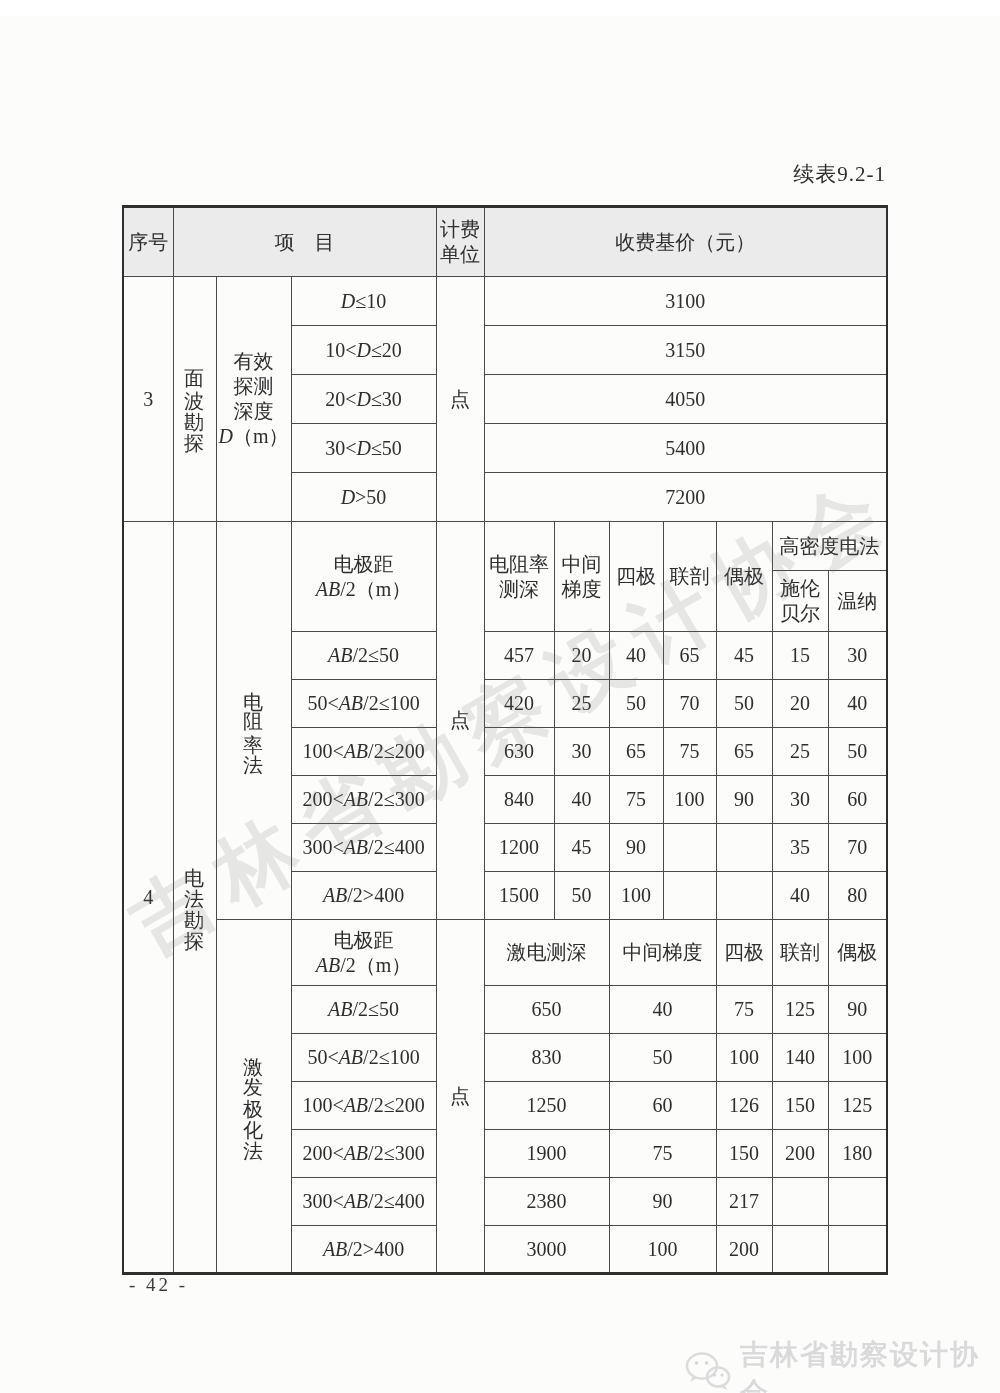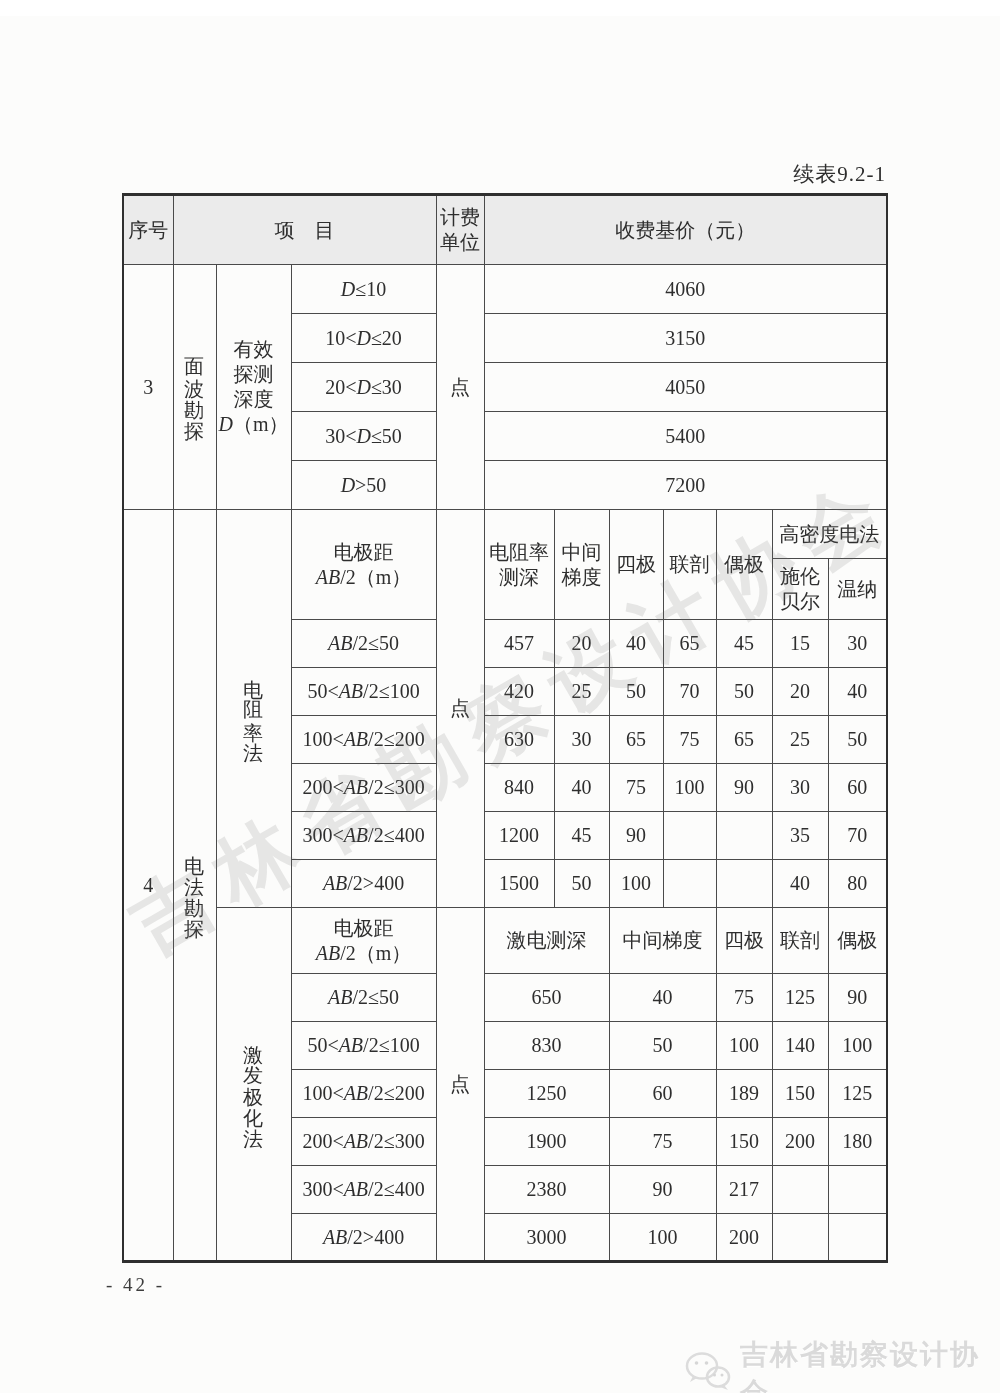--- a/index.html
+++ b/index.html
@@ -12,40 +12,40 @@
     position:absolute;top:144px;left:122px;width:764px;
     text-align:right;font-size:21px;letter-spacing:1px;
   }
   .watermark{
     position:absolute;left:513px;top:700px;
     transform:translate(-50%,-50%) rotate(-30deg);
     font-size:80px;font-weight:bold;letter-spacing:16px;white-space:nowrap;
     color:rgba(105,105,105,0.15);pointer-events:none;z-index:3;
   }
   table.fee{
-    position:absolute;top:177px;left:122px;width:764px;z-index:2;
+    position:absolute;top:189px;left:122px;width:764px;z-index:2;
     border-collapse:collapse;table-layout:fixed;
     border-top:3px solid #2f2f2f;border-bottom:3px solid #2f2f2f;
     border-left:2px solid #2f2f2f;border-right:2px solid #2f2f2f;
   }
   table.fee td{
     border:1px solid #4a4a4a;text-align:center;vertical-align:middle;
     padding:0 2px;font-size:20px;line-height:1.25;overflow:hidden;
   }
   tr.hdr td{background:#ebebeb;}
   .r70{height:70px}.r49{height:49px}.r61{height:61px}.r48{height:48px}.r66{height:66px}
   .ml{white-space:pre-line;line-height:1.45;}
   .lh2{line-height:2.3;}
   .vert{
     writing-mode:vertical-lr;text-orientation:upright;
     display:inline-block;letter-spacing:1.05em;line-height:1;
   }
   i{font-style:italic;}
   .pagenum{
-    position:absolute;left:106px;top:1258px;
+    position:absolute;left:129px;top:1258px;
     font-size:19px;letter-spacing:3px;color:#3c3c3c;
   }
   .footer{
     position:absolute;left:684px;top:1320px;display:flex;align-items:center;gap:8px;z-index:2;
   }
   .footer .brand{
     font-family:"Liberation Sans","DejaVu Sans",sans-serif;font-weight:bold;
     font-size:28px;color:#dadada;letter-spacing:2px;text-shadow:0 1px 0 #ffffff;
   }
 </style>
@@ -85,21 +85,21 @@
 
     <tr class="r49">
       <td rowspan="5">3</td>
       <td rowspan="5"><span class="vert">面波勘探</span></td>
       <td rowspan="5" class="ml lh2">有效
 探测
 深度
 <i>D</i>（m）</td>
       <td><i>D</i>≤10</td>
       <td rowspan="5">点</td>
-      <td colspan="7">4060</td>
+      <td colspan="7">3100</td>
     </tr>
     <tr class="r49">
       <td>10&lt;<i>D</i>≤20</td>
       <td colspan="7">3150</td>
     </tr>
     <tr class="r49">
       <td>20&lt;<i>D</i>≤30</td>
       <td colspan="7">4050</td>
     </tr>
     <tr class="r49">
@@ -219,21 +219,21 @@
       <td colspan="2">830</td>
       <td colspan="2">50</td>
       <td>100</td>
       <td>140</td>
       <td>100</td>
     </tr>
     <tr class="r48">
       <td>100&lt;<i>AB</i>/2≤200</td>
       <td colspan="2">1250</td>
       <td colspan="2">60</td>
-      <td>189</td>
+      <td>126</td>
       <td>150</td>
       <td>125</td>
     </tr>
     <tr class="r48">
       <td>200&lt;<i>AB</i>/2≤300</td>
       <td colspan="2">1900</td>
       <td colspan="2">75</td>
       <td>150</td>
       <td>200</td>
       <td>180</td>

